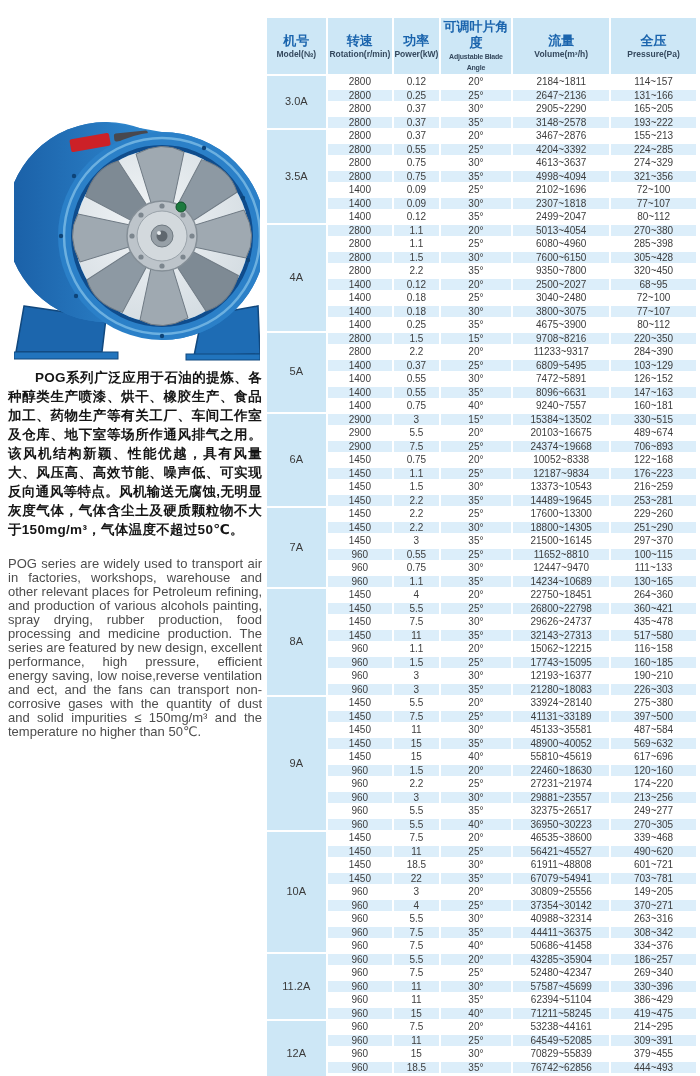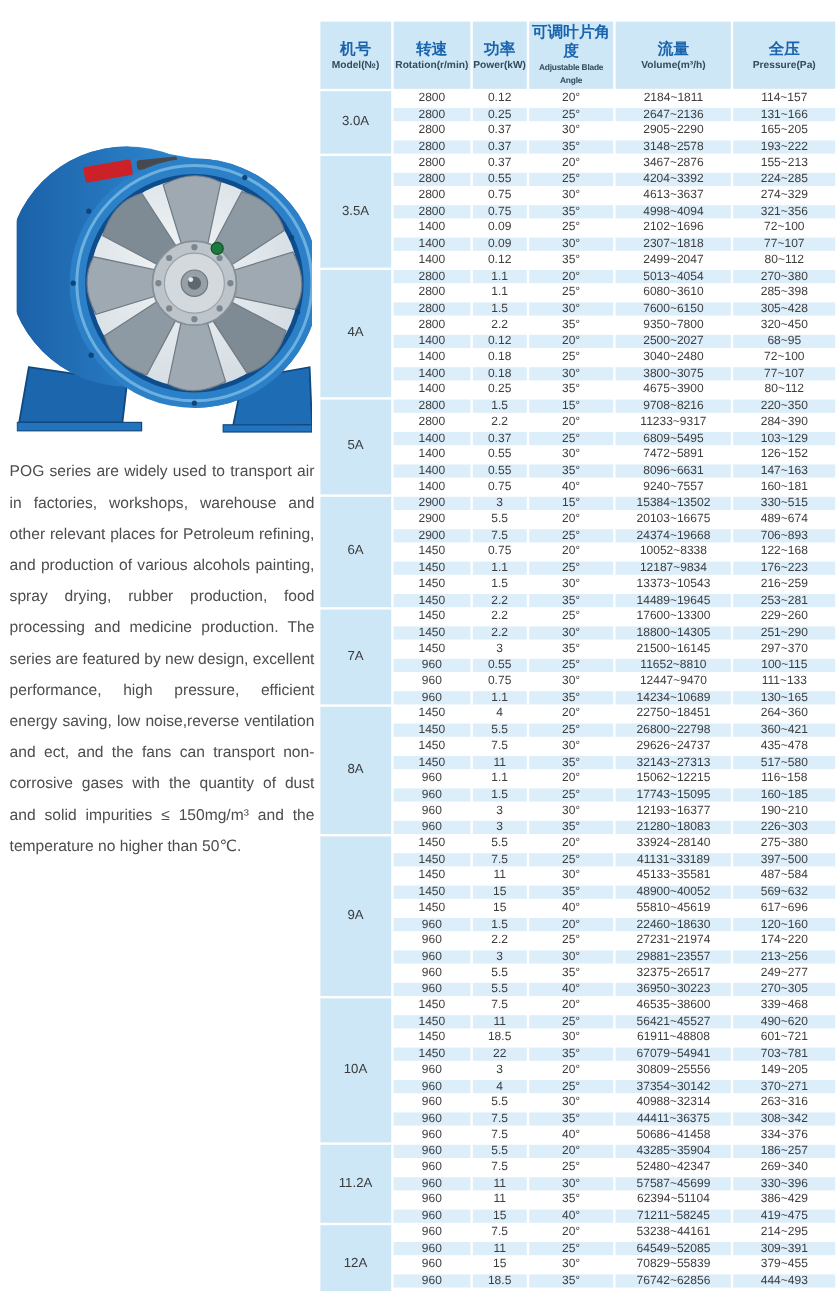--- a/index.html
+++ b/index.html
@@ -14,21 +14,21 @@
   *{margin:0;padding:0;box-sizing:border-box;}
   html,body{width:700px;height:1076px;background:#ffffff;overflow:hidden;
     font-family:"Liberation Sans","DejaVu Sans",sans-serif;}
   .page{position:relative;width:700px;height:1076px;background:#fff;}
 
   
   .left-col{position:absolute;left:8px;top:110px;width:254px;}
   .fan-figure{width:246px;height:252px;display:block;margin:0 0 6px 6px;}
   .cn-text{font-size:13.5px;font-weight:bold;color:#151515;line-height:19px;
     text-align:justify;text-indent:2em;letter-spacing:0.3px;}
-  .en-text{margin-top:18px;font-size:13px;color:#4d4d4d;line-height:26px;
+  .en-text{margin-top:18px;font-size:13px;color:#4d4d4d;line-height:14px;
     text-align:justify;}
 
   
   .spec-table-wrap{position:absolute;left:265px;top:16px;width:433px;}
   table.spec{border-collapse:separate;border-spacing:2px;width:433px;table-layout:fixed;}
   col.c-model{width:58px;}
   col.c-rot{width:64px;}
   col.c-pow{width:44px;}
   col.c-ang{width:70px;}
   col.c-vol{width:95px;}
@@ -119,20 +119,21 @@
         <circle cx="60" cy="66" r="2.2"></circle>
           <circle cx="47" cy="126" r="2.2"></circle>
         <circle cx="62" cy="186" r="2.2"></circle>
           <circle cx="148" cy="226" r="2.2"></circle>
         <circle cx="234" cy="150" r="2.2"></circle>
           <circle cx="229" cy="88" r="2.2"></circle>
         <circle cx="190" cy="38" r="2.2"></circle>
       </g>
     </svg>
 
+    <p class="cn-text">POG系列广泛应用于石油的提炼、各种醇类生产喷漆、烘干、橡胶生产、食品加工、药物生产等有关工厂、车间工作室及仓库、地下室等场所作通风排气之用。该风机结构新颖、性能优越，具有风量大、风压高、高效节能、噪声低、可实现反向通风等特点。风机输送无腐蚀,无明显灰度气体，气体含尘土及硬质颗粒物不大于150mg/m³，气体温度不超过50℃。</p>
     <p class="en-text">POG series are widely used to transport air in factories, workshops, warehouse and other relevant places for Petroleum refining, and production of various alcohols painting, spray drying, rubber production, food processing and medicine production. The series are featured by new design, excellent performance, high pressure, efficient energy saving, low noise,reverse ventilation and ect, and the fans can transport non-corrosive gases with the quantity of dust and solid impurities ≤ 150mg/m³ and the temperature no higher than 50℃.</p>
   </div>
 
   <div class="spec-table-wrap">
     <table class="spec">
       <colgroup>
         <col class="c-model">
           <col class="c-rot">
           <col class="c-pow">
         <col class="c-ang">
@@ -252,21 +253,21 @@
             <td class="data">2800</td>
             <td class="data">1.1</td>
             <td class="data">20°</td>
             <td class="data">5013~4054</td>
             <td class="data">270~380</td>
           </tr>
           <tr>
             <td class="data">2800</td>
             <td class="data">1.1</td>
             <td class="data">25°</td>
-            <td class="data">6080~3610</td>
+            <td class="data">6080~4960</td>
             <td class="data">285~398</td>
           </tr>
           <tr class="alt">
             <td class="data">2800</td>
             <td class="data">1.5</td>
             <td class="data">30°</td>
             <td class="data">7600~6150</td>
             <td class="data">305~428</td>
           </tr>
           <tr>

